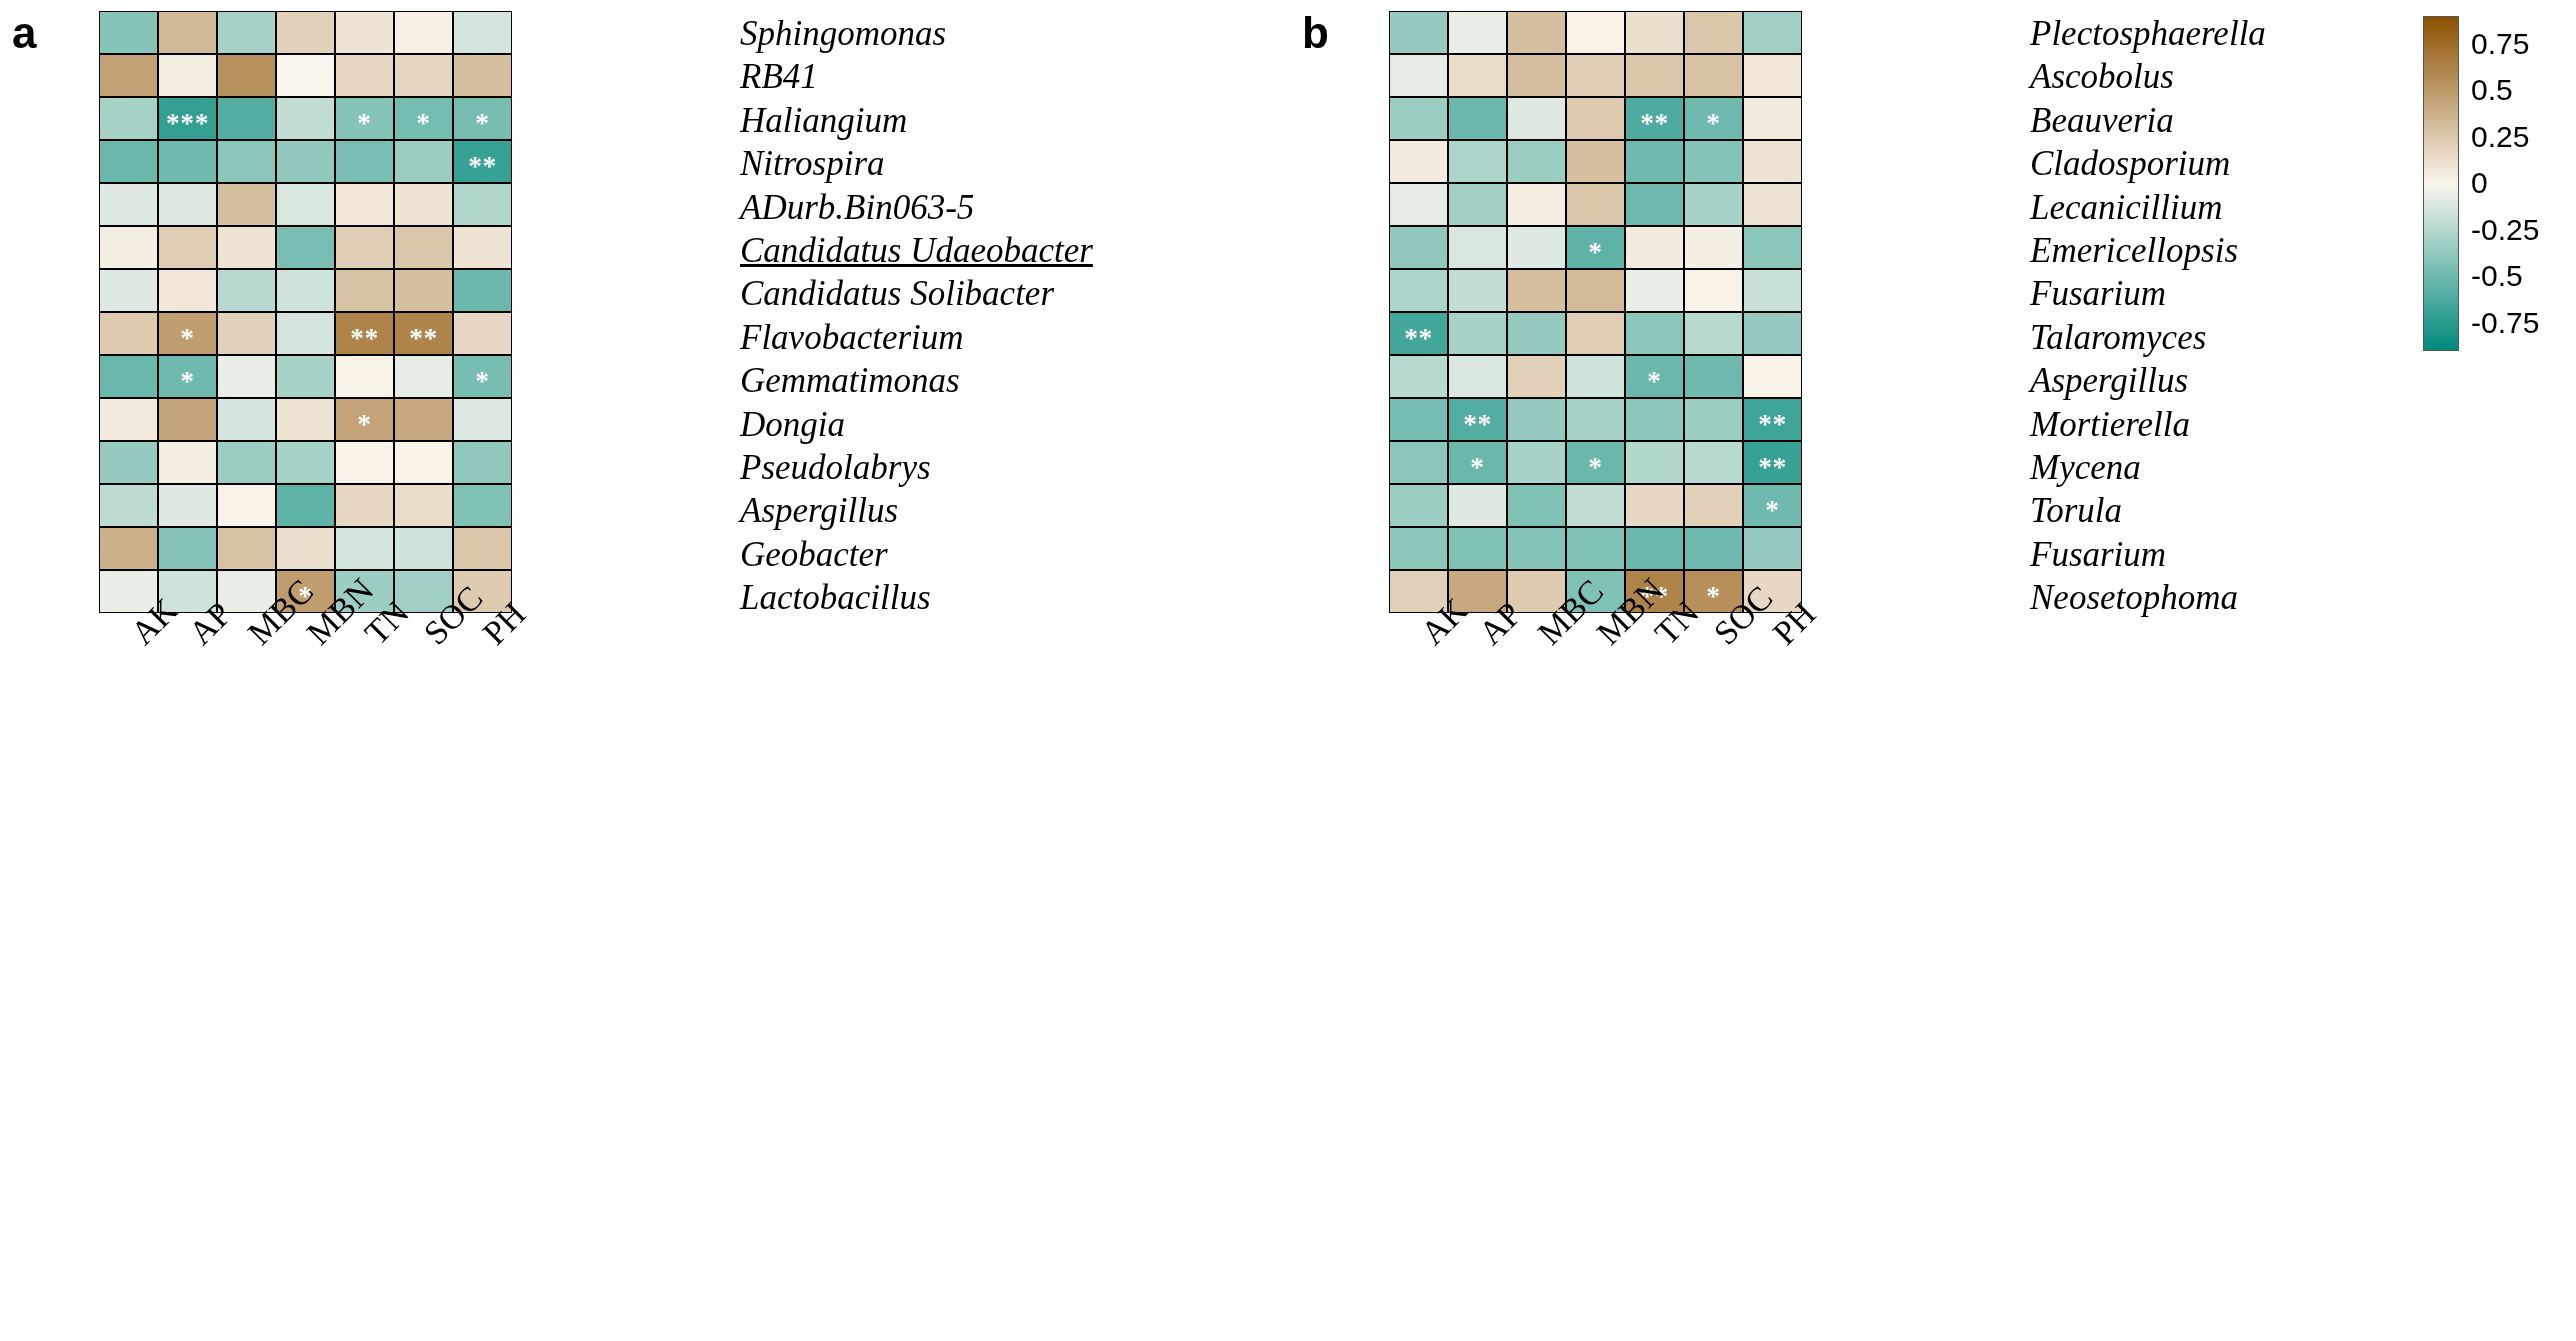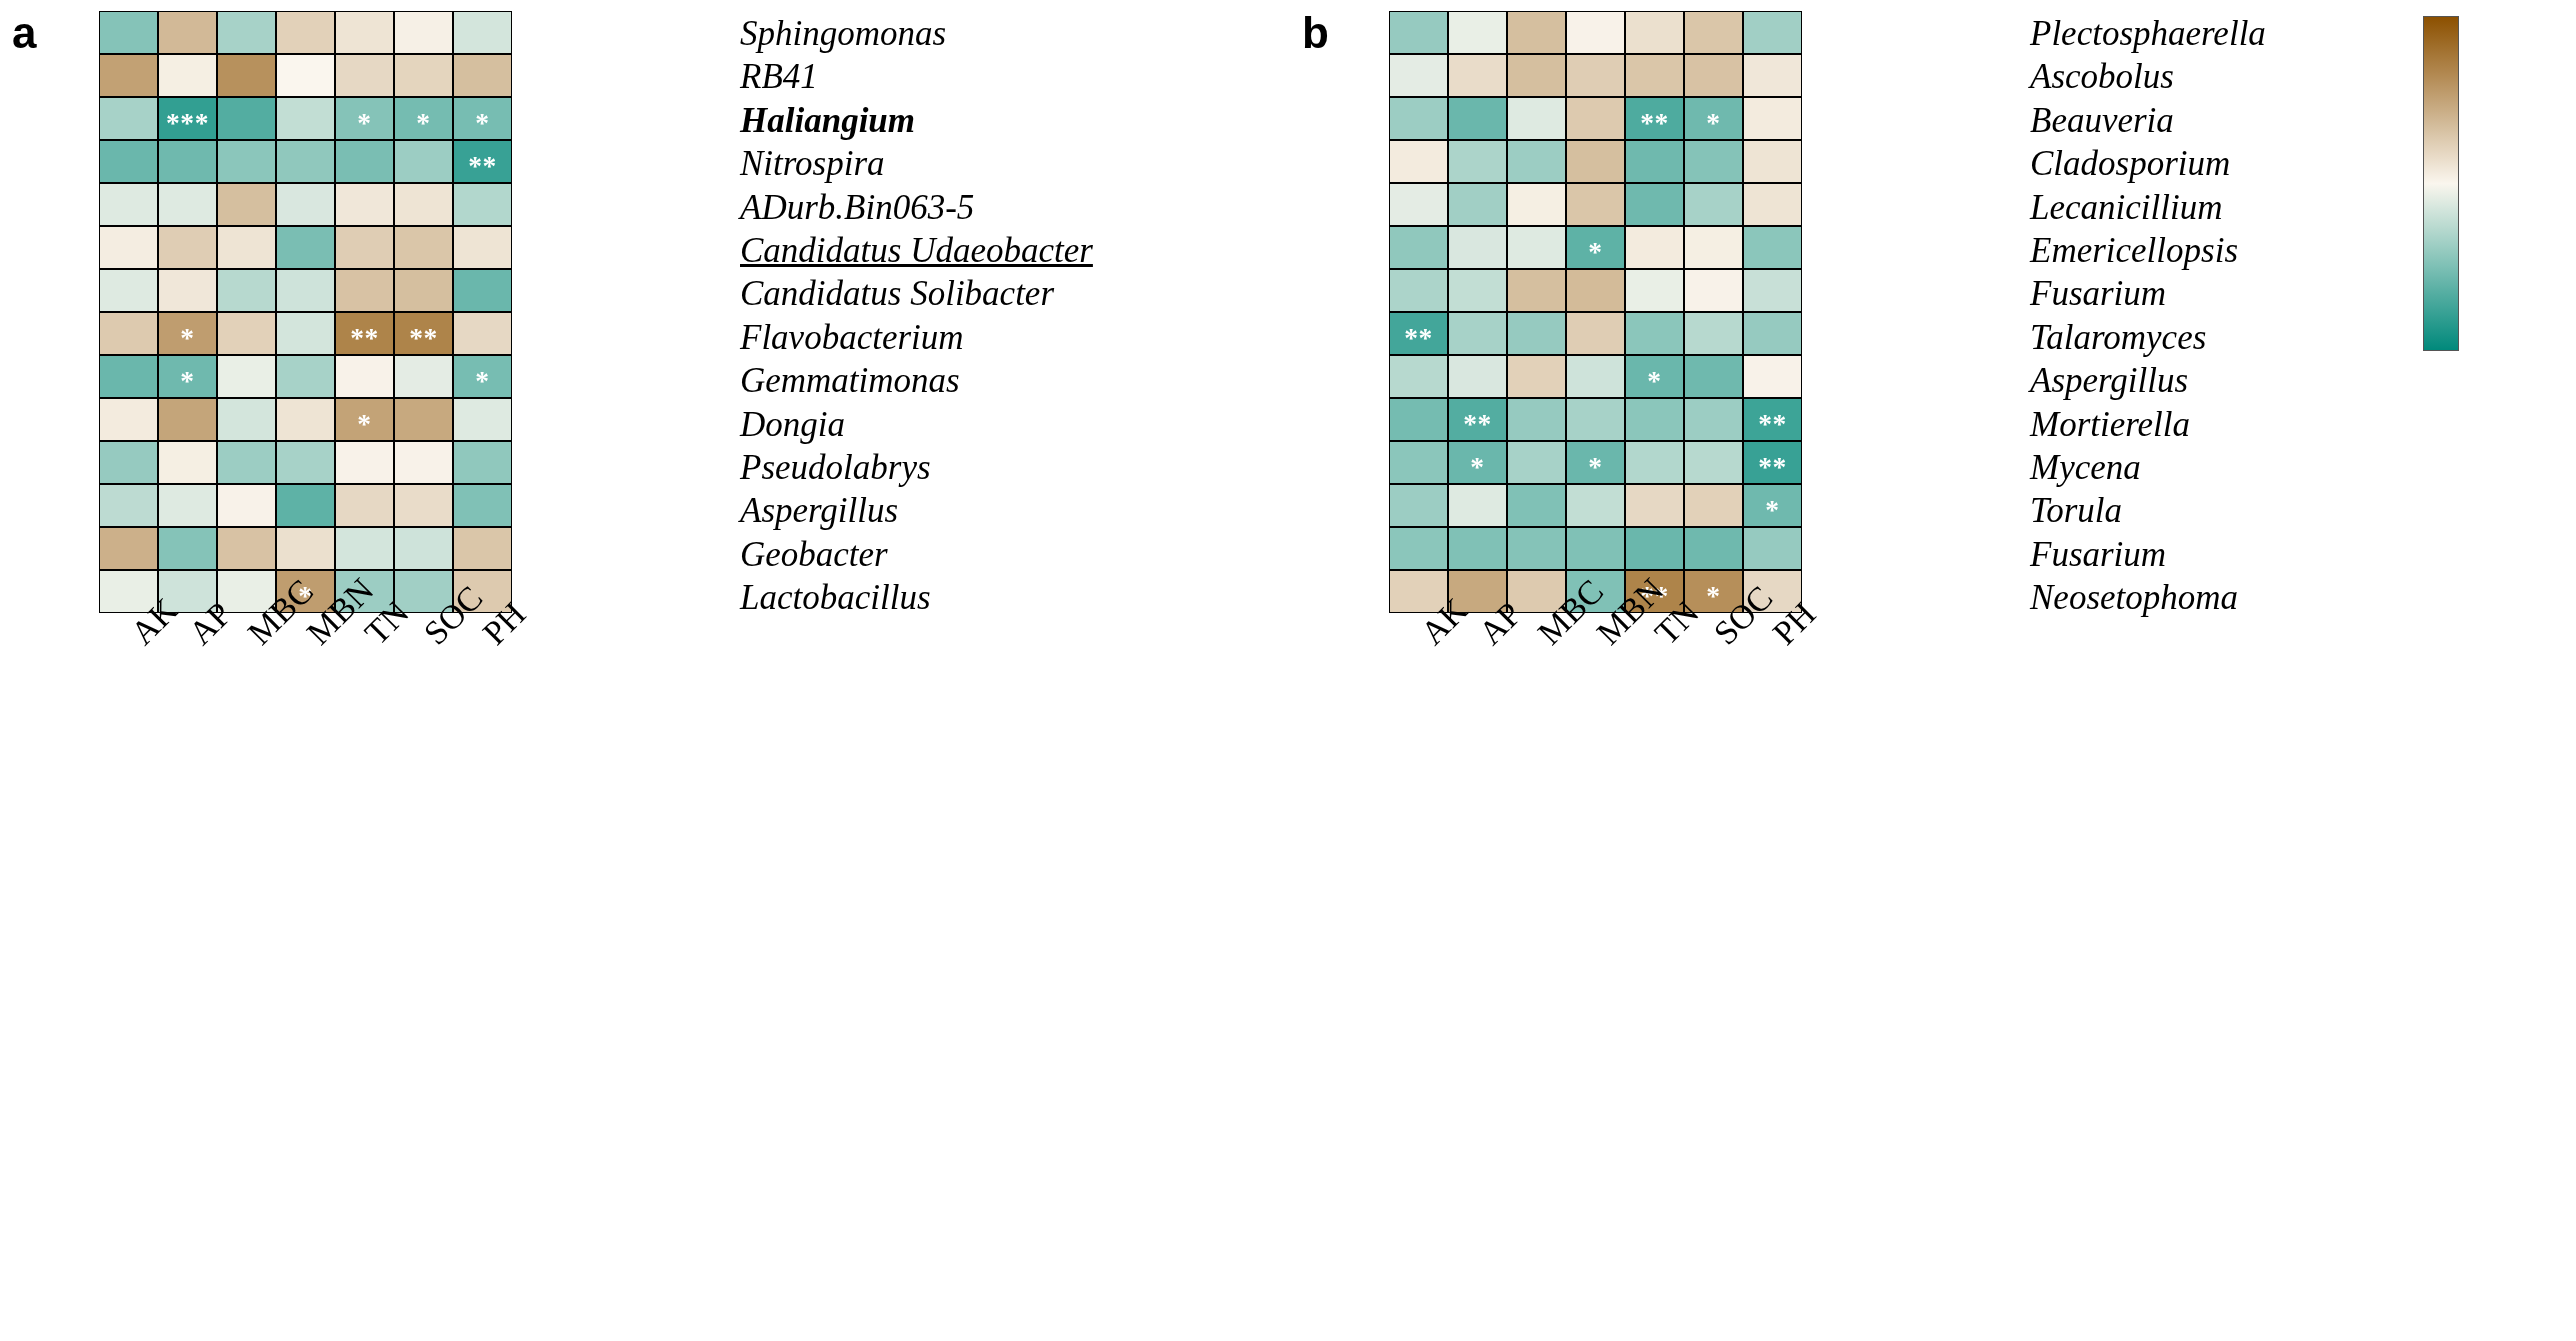--- a/index.html
+++ b/index.html
@@ -231,21 +231,21 @@
         <div class="cell" style="background: rgb(191, 157, 111);">
           <span class="star">*</span>
         </div>
         <div class="cell" style="background: rgb(156, 205, 195);"></div>
         <div class="cell" style="background: rgb(161, 207, 197);"></div>
         <div class="cell" style="background: rgb(221, 202, 175);"></div>
       </div>
     <div class="rowlabels" id="rowlabels-a" style="left: 740px; top: 10.8px;">
         <div class="rowlabel" style="left: 0px; top: 5px;">Sphingomonas</div>
         <div class="rowlabel" style="left: 0px; top: 48px;">RB41</div>
-        <div class="rowlabel" style="left: 0px; top: 92px; font-weight: bold;">Haliangium</div>
+        <div class="rowlabel" style="left: 0px; top: 92px;">Haliangium</div>
         <div class="rowlabel" style="left: 0px; top: 135px;">Nitrospira</div>
         <div class="rowlabel" style="left: 0px; top: 179px;">ADurb.Bin063-5</div>
         <div class="rowlabel" style="left: 0px; top: 222px; text-decoration: underline;">Candidatus Udaeobacter</div>
         <div class="rowlabel" style="left: 0px; top: 265px;">Candidatus Solibacter</div>
         <div class="rowlabel" style="left: 0px; top: 309px;">Flavobacterium</div>
         <div class="rowlabel" style="left: 0px; top: 352px;">Gemmatimonas</div>
         <div class="rowlabel" style="left: 0px; top: 396px;">Dongia</div>
         <div class="rowlabel" style="left: 0px; top: 439px;">Pseudolabrys</div>
         <div class="rowlabel" style="left: 0px; top: 482px;">Aspergillus</div>
         <div class="rowlabel" style="left: 0px; top: 526px;">Geobacter</div>
@@ -411,15 +411,24 @@
         <div class="collabel" style="left: 84px; top: 0px;">AP</div>
         <div class="collabel" style="left: 143px; top: 0px;">MBC</div>
         <div class="collabel" style="left: 202px; top: 0px;">MBN</div>
         <div class="collabel" style="left: 260px; top: 0px;">TN</div>
         <div class="collabel" style="left: 319px; top: 0px;">SOC</div>
         <div class="collabel" style="left: 378px; top: 0px;">PH</div>
       </div>
   </div>
 
   <div id="colorbar" style="background: linear-gradient(rgb(140, 80, 0) 0%, rgb(149, 94, 20) 4.2%, rgb(158, 108, 40) 8.3%, rgb(168, 122, 60) 12.5%, rgb(177, 135, 79) 16.7%, rgb(186, 149, 99) 20.8%, rgb(195, 163, 119) 25%, rgb(204, 177, 139) 29.2%, rgb(213, 191, 159) 33.3%, rgb(223, 205, 179) 37.5%, rgb(232, 218, 198) 41.7%, rgb(241, 232, 218) 45.8%, rgb(250, 246, 238) 50%, rgb(229, 237, 228) 54.2%, rgb(208, 228, 219) 58.3%, rgb(188, 219, 209) 62.5%, rgb(167, 210, 200) 66.7%, rgb(146, 201, 190) 70.8%, rgb(125, 192, 181) 75%, rgb(104, 182, 171) 79.2%, rgb(83, 173, 161) 83.3%, rgb(63, 164, 152) 87.5%, rgb(42, 155, 142) 91.7%, rgb(21, 146, 133) 95.8%, rgb(0, 137, 123) 100%);"></div>
+  <div id="colorbar-ticks">
+      <div class="cbtick" style="left: 6px; top: 28.5px;">0.75</div>
+      <div class="cbtick" style="left: 6px; top: 75px;">0.5</div>
+      <div class="cbtick" style="left: 6px; top: 122px;">0.25</div>
+      <div class="cbtick" style="left: 6px; top: 168px;">0</div>
+      <div class="cbtick" style="left: 6px; top: 215px;">-0.25</div>
+      <div class="cbtick" style="left: 6px; top: 261px;">-0.5</div>
+      <div class="cbtick" style="left: 6px; top: 308px;">-0.75</div>
+    </div>
 
 </div>
 
 
 </body></html>

